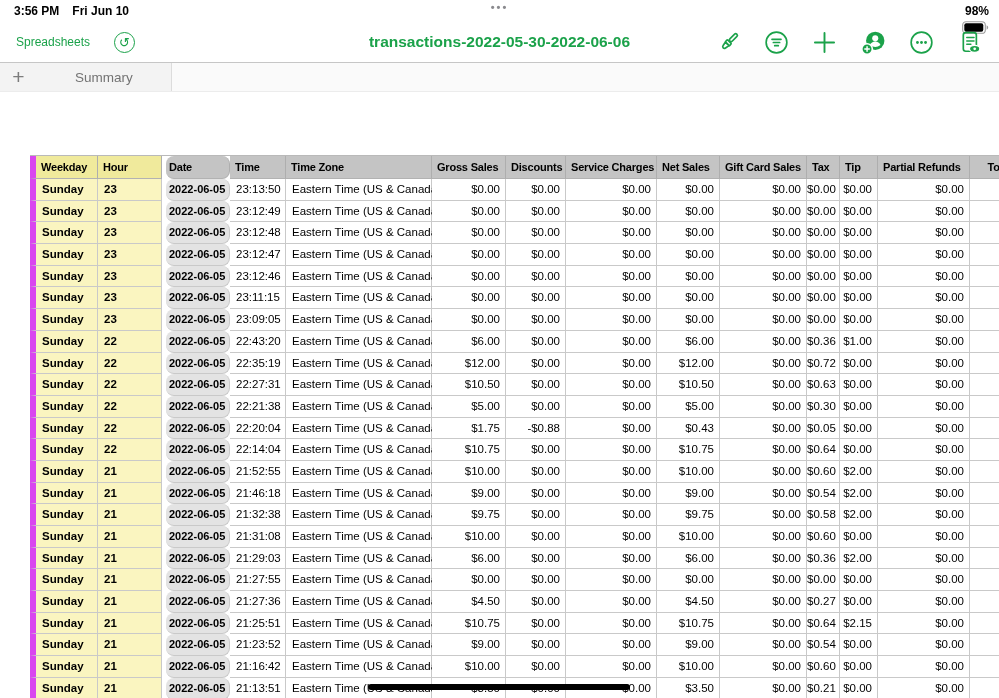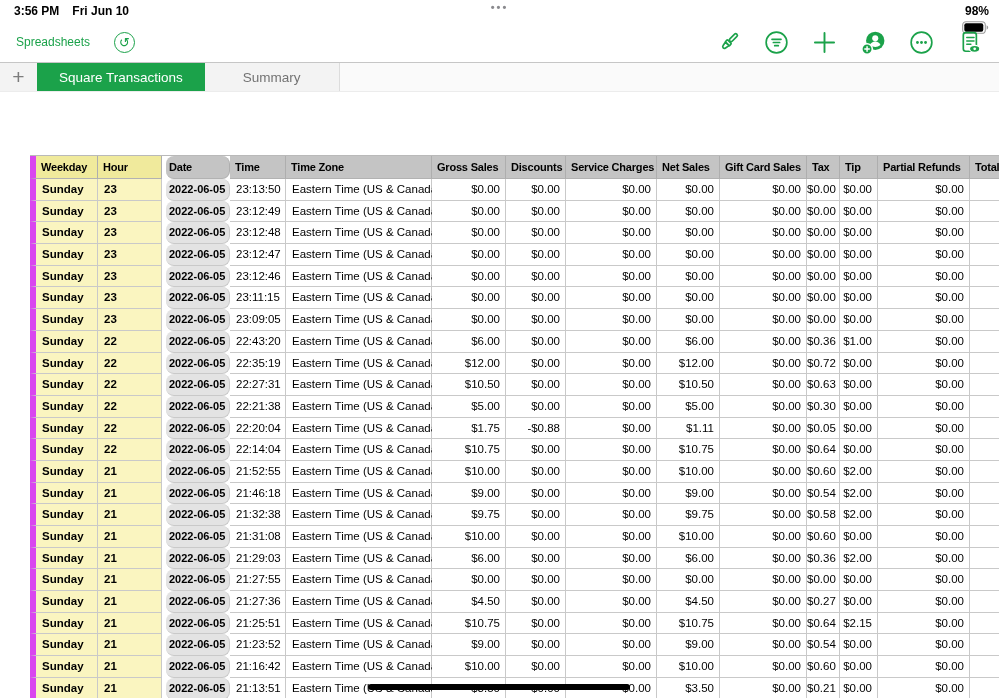--- a/index.html
+++ b/index.html
@@ -46,21 +46,21 @@
     white-space:nowrap; overflow:visible; background:#fff; padding-left:6px; }
   .cell.first { border-left:6px solid #d946ef; }
   .cell.head { height:23px; line-height:23px; font-weight:bold; font-size:11px;
     letter-spacing:-0.2px; background:#c4c4c4; border-right:1px solid #aeaeae;
     border-bottom:1px solid #b2b2b2; padding-left:5px; }
   .cell.k-yellow { background:#faf5c0; font-weight:bold; }
   .cell.head.k-yellow { background:#f0ea9c; }
   .cell.k-date { background:#e3e3e3; font-weight:bold; font-size:11px; padding-left:3px;border-radius:8px; }
   .cell.head.k-date { background:#c4c4c4; font-size:11px; }
   .cell.k-money { text-align:right; padding-left:0; padding-right:5px; }
-  .cell.head.k-money { text-align:left; padding-left:5px; padding-right:17px; }
+  .cell.head.k-money { text-align:right; padding-left:5px; padding-right:17px; }
   .cell.k-gap, .cell.head.k-gap { background:#fff; border:none; padding:0; }
 
   
   .home-indicator { position:absolute; left:368px; top:684px; width:262px; height:5.5px;
     border-radius:3px; background:#000; z-index:50; }
 
   :root { --green:#1BA24A; }
 </style>
 </head>
 <body>
@@ -90,20 +90,21 @@
         </svg>
       </span>
     </div>
   </div>
 
   <div class="toolbar">
     <div class="tb-left">
       <span class="back-label">Spreadsheets</span>
       <span class="undo-circle">↺</span>
     </div>
+    <div class="doc-title">transactions-2022-05-30-2022-06-06</div>
     <div class="tb-right">
       <span>
         <svg width="27" height="27" viewBox="0 0 24 24" fill="none" stroke="#1BA24A" stroke-width="1.5" stroke-linejoin="round">
           <g transform="rotate(45 12 12)">
             <rect x="10.6" y="1.6" width="2.9" height="8.6" rx="1.3"></rect>
             <rect x="9.5" y="10.9" width="5.1" height="2.7" rx="0.7"></rect>
             <path d="M9.8 13.6h4.5l-.75 3.7c-.4 1.9-2.6 1.9-3 0z"></path>
           </g>
         </svg>
       </span>
@@ -141,21 +142,20 @@
           <path d="M9.6 7.6h6.4M9.6 10.6h6.4M9.6 13.6h3.6" stroke="#1BA24A" stroke-width="1.4" stroke-linecap="round"></path>
           <ellipse cx="16.6" cy="17.6" rx="4.6" ry="3.1" fill="#1BA24A" stroke="#fff" stroke-width="1.1"></ellipse>
           <circle cx="16.6" cy="17.6" r="1.2" fill="#fff"></circle>
         </svg>
       </span>
     </div>
   </div>
 
   <div class="tab-bar">
     <div class="tab-add">+</div>
-    <div class="tab active">Square Transactions</div>
     <div class="tab inactive">Summary</div>
   </div>
 
   <div class="content">
     <div class="grid" style="grid-template-columns: 68px 64px 4px 64px 56px 146px 74px 60px 91px 63px 87px 33px 38px 92px 60px;">
         <div class="cell head k-yellow first">Weekday</div>
         <div class="cell head k-yellow">Hour</div>
         <div class="cell head k-gap"></div>
         <div class="cell head k-date">Date</div>
         <div class="cell head k-text">Time</div>
@@ -336,21 +336,21 @@
         <div class="cell k-money"></div>
         <div class="cell k-yellow first">Sunday</div>
         <div class="cell k-yellow">22</div>
         <div class="cell k-gap"></div>
         <div class="cell k-date">2022-06-05</div>
         <div class="cell k-text">22:20:04</div>
         <div class="cell k-text">Eastern Time (US &amp; Canada)</div>
         <div class="cell k-money">$1.75</div>
         <div class="cell k-money">-$0.88</div>
         <div class="cell k-money">$0.00</div>
-        <div class="cell k-money">$1.11</div>
+        <div class="cell k-money">$0.43</div>
         <div class="cell k-money">$0.00</div>
         <div class="cell k-money">$0.05</div>
         <div class="cell k-money">$0.00</div>
         <div class="cell k-money">$0.00</div>
         <div class="cell k-money"></div>
         <div class="cell k-yellow first">Sunday</div>
         <div class="cell k-yellow">22</div>
         <div class="cell k-gap"></div>
         <div class="cell k-date">2022-06-05</div>
         <div class="cell k-text">22:14:04</div>

